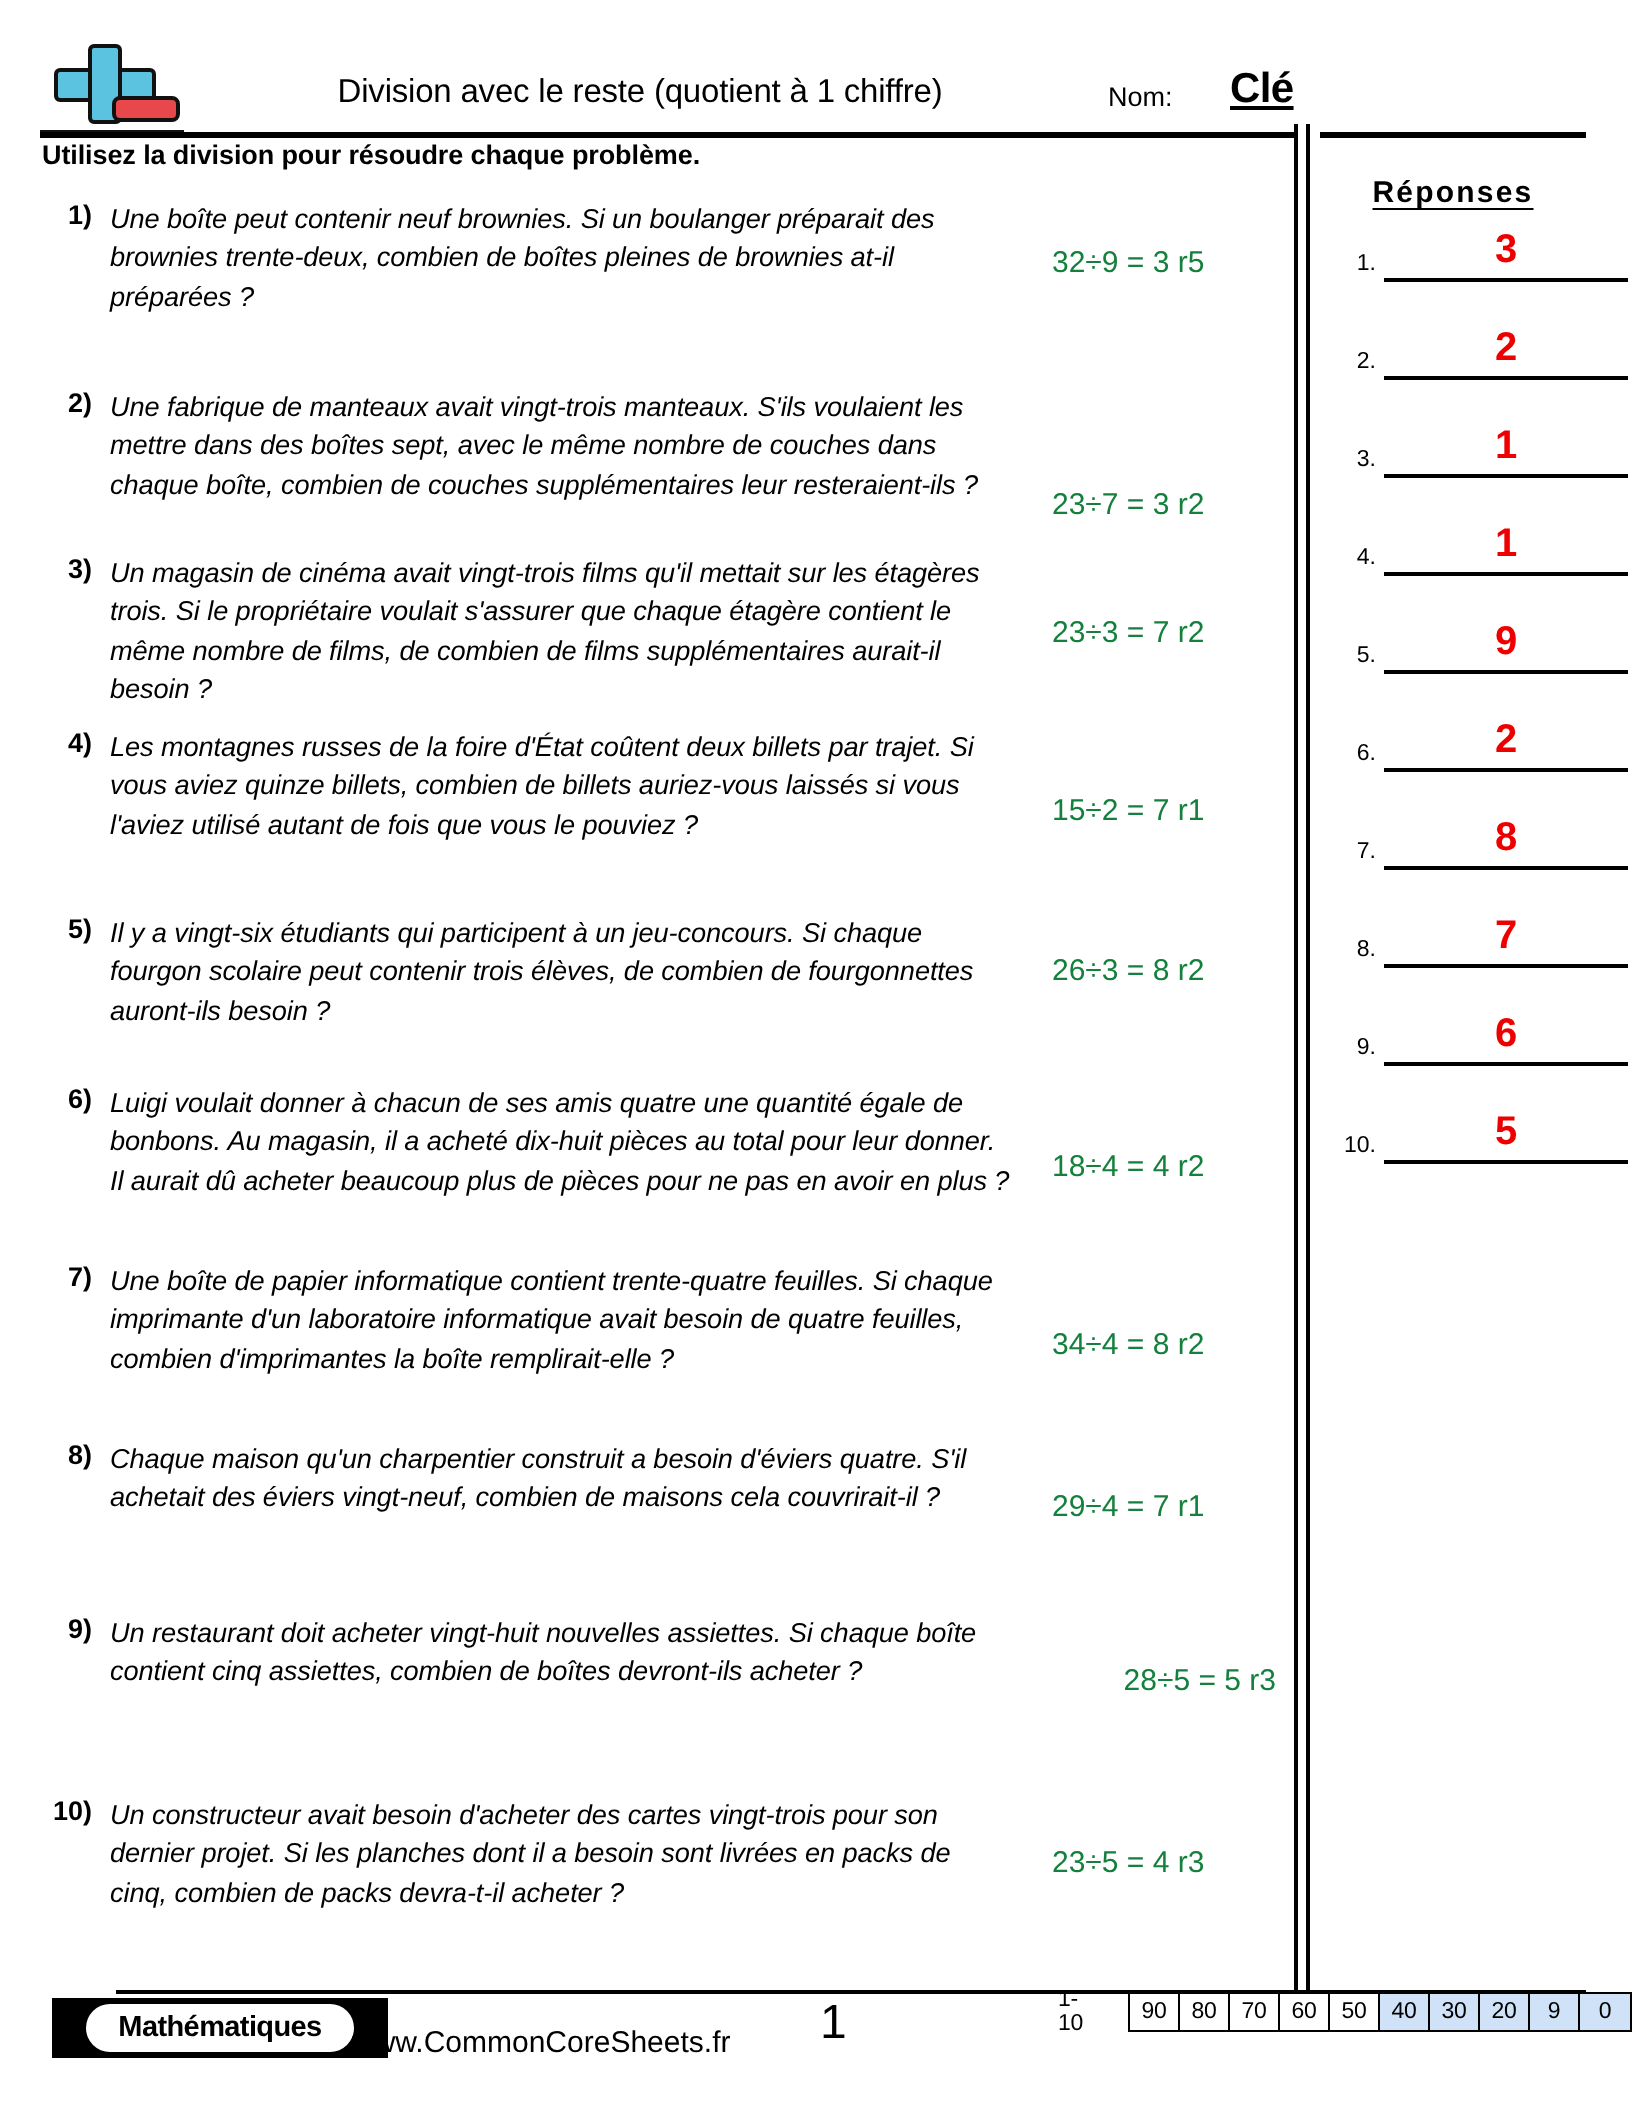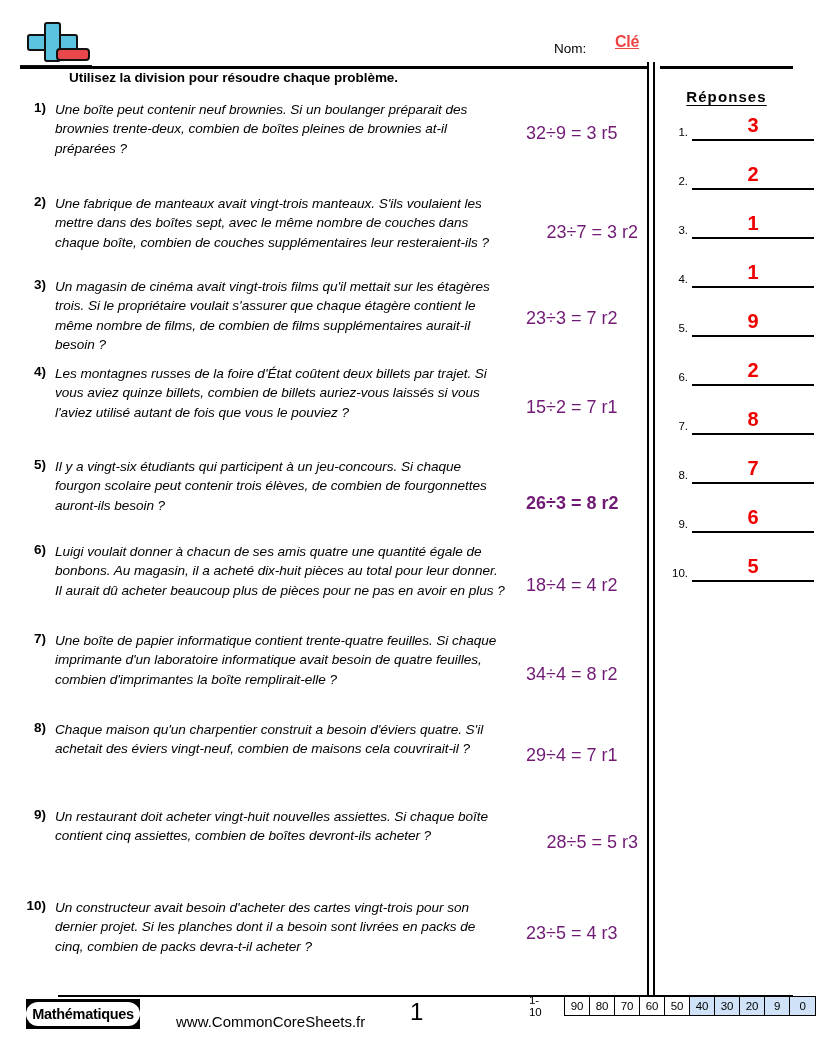--- a/index.html
+++ b/index.html
@@ -73,23 +73,23 @@
     white-space: nowrap;
   }
   #name-label {
     position: absolute;
     left: 554px; top: 41px;
     font-size: 13.5px;
   }
   #name-value {
     position: absolute;
     left: 615px; top: 33px;
-    font-size: 16px;
-    font-weight: bold;
-    color: #ef4444;
+    font-size: 21px;
+    font-weight: bold;
+    color: #000000;
     letter-spacing: -0.3px;
     text-decoration: underline;
   }
 
   
   #header-rule {
     position: absolute;
     left: 20px; top: 66px;
     width: 627px; height: 2.5px;
     background: #000;
@@ -100,21 +100,20 @@
     width: 133px; height: 2.5px;
     background: #000;
   }
 
   #instructions {
     position: absolute;
     left: 21px; top: 70px;
     font-size: 13.5px;
     font-weight: bold;
     letter-spacing: -0.05px;
-    margin-left: 48px;
   }
 
   
   #divider {
     position: absolute;
     left: 647px; top: 62px;
     width: 9px; height: 933px;
   }
   #divider .l1, #divider .l2 {
     position: absolute;
@@ -150,22 +149,22 @@
     width: 452px;
     font-size: 13.6px;
     line-height: 19.3px;
     letter-spacing: -0.05px;
     font-style: italic;
   }
   .p-work {
     position: absolute;
     left: 526px;
     width: 112px;
-    font-size: 18px;
-    color: #701a75;
+    font-size: 15px;
+    color: #15803d;
     font-weight: 500;
     white-space: nowrap;
   }
 
   
   #answers-title {
     position: absolute;
     left: 660px; top: 72px;
     width: 133px;
     text-align: center;
@@ -214,21 +213,21 @@
   
   #footer-rule {
     position: absolute;
     left: 58px; top: 995px;
     width: 735px; height: 1.6px;
     background: #000;
   }
   #brand {
     position: absolute;
     left: 26px; top: 999px;
-    width: 114px; height: 30px;
+    width: 168px; height: 30px;
     background: #000;
     display: flex;
     align-items: center;
     justify-content: center;
   }
   #brand-pill {
     width: 134px; height: 24px;
     background: #fff;
     border-radius: 13px;
     display: flex;
@@ -285,20 +284,21 @@
 <body>
 
 <div id="header">
   <div id="logo">
     <div class="plus-h"></div>
     <div class="plus-v"></div>
     <div class="plus-fill"></div>
     <div class="minus"></div>
     <div class="baseline"></div>
   </div>
+  <div id="title">Division avec le reste (quotient à 1 chiffre)</div>
   <div id="name-label">Nom:</div>
   <div id="name-value">Clé</div>
 </div>
 <div id="header-rule"></div>
 <div id="header-rule-right"></div>
 <div id="instructions">Utilisez la division pour résoudre chaque problème.</div>
 
 <div id="divider">
   <div class="l1"></div>
   <div class="l2"></div>
@@ -306,36 +306,36 @@
 
 <div id="problems">
     <div class="problem" style="top: 8px;">
       <div class="p-num">1)</div>
       <div class="p-text">Une boîte peut contenir neuf brownies. Si un boulanger préparait des brownies trente-deux, combien de boîtes pleines de brownies at-il préparées ?</div>
       <div class="p-work" style="top: 23px;">32÷9 = 3 r5</div>
     </div>
     <div class="problem" style="top: 102px;">
       <div class="p-num">2)</div>
       <div class="p-text">Une fabrique de manteaux avait vingt-trois manteaux. S'ils voulaient les mettre dans des boîtes sept, avec le même nombre de couches dans chaque boîte, combien de couches supplémentaires leur resteraient-ils ?</div>
-      <div class="p-work" style="top: 28px; text-align: right;">23÷7 = 3 r2</div>
+      <div class="p-work" style="top: 50px;">23÷7 = 3 r2</div>
     </div>
     <div class="problem" style="top: 185px;">
       <div class="p-num">3)</div>
       <div class="p-text">Un magasin de cinéma avait vingt-trois films qu'il mettait sur les étagères trois. Si le propriétaire voulait s'assurer que chaque étagère contient le même nombre de films, de combien de films supplémentaires aurait-il besoin ?</div>
       <div class="p-work" style="top: 31px;">23÷3 = 7 r2</div>
     </div>
     <div class="problem" style="top: 272px;">
       <div class="p-num">4)</div>
       <div class="p-text">Les montagnes russes de la foire d'État coûtent deux billets par trajet. Si vous aviez quinze billets, combien de billets auriez-vous laissés si vous l'aviez utilisé autant de fois que vous le pouviez ?</div>
       <div class="p-work" style="top: 33px;">15÷2 = 7 r1</div>
     </div>
     <div class="problem" style="top: 365px;">
       <div class="p-num">5)</div>
       <div class="p-text">Il y a vingt-six étudiants qui participent à un jeu-concours. Si chaque fourgon scolaire peut contenir trois élèves, de combien de fourgonnettes auront-ils besoin ?</div>
-      <div class="p-work" style="top: 36px; font-weight: bold;">26÷3 = 8 r2</div>
+      <div class="p-work" style="top: 20px;">26÷3 = 8 r2</div>
     </div>
     <div class="problem" style="top: 450px;">
       <div class="p-num">6)</div>
       <div class="p-text">Luigi voulait donner à chacun de ses amis quatre une quantité égale de bonbons. Au magasin, il a acheté dix-huit pièces au total pour leur donner. Il aurait dû acheter beaucoup plus de pièces pour ne pas en avoir en plus ?</div>
       <div class="p-work" style="top: 33px;">18÷4 = 4 r2</div>
     </div>
     <div class="problem" style="top: 539px;">
       <div class="p-num">7)</div>
       <div class="p-text">Une boîte de papier informatique contient trente-quatre feuilles. Si chaque imprimante d'un laboratoire informatique avait besoin de quatre feuilles, combien d'imprimantes la boîte remplirait-elle ?</div>
       <div class="p-work" style="top: 33px;">34÷4 = 8 r2</div>

